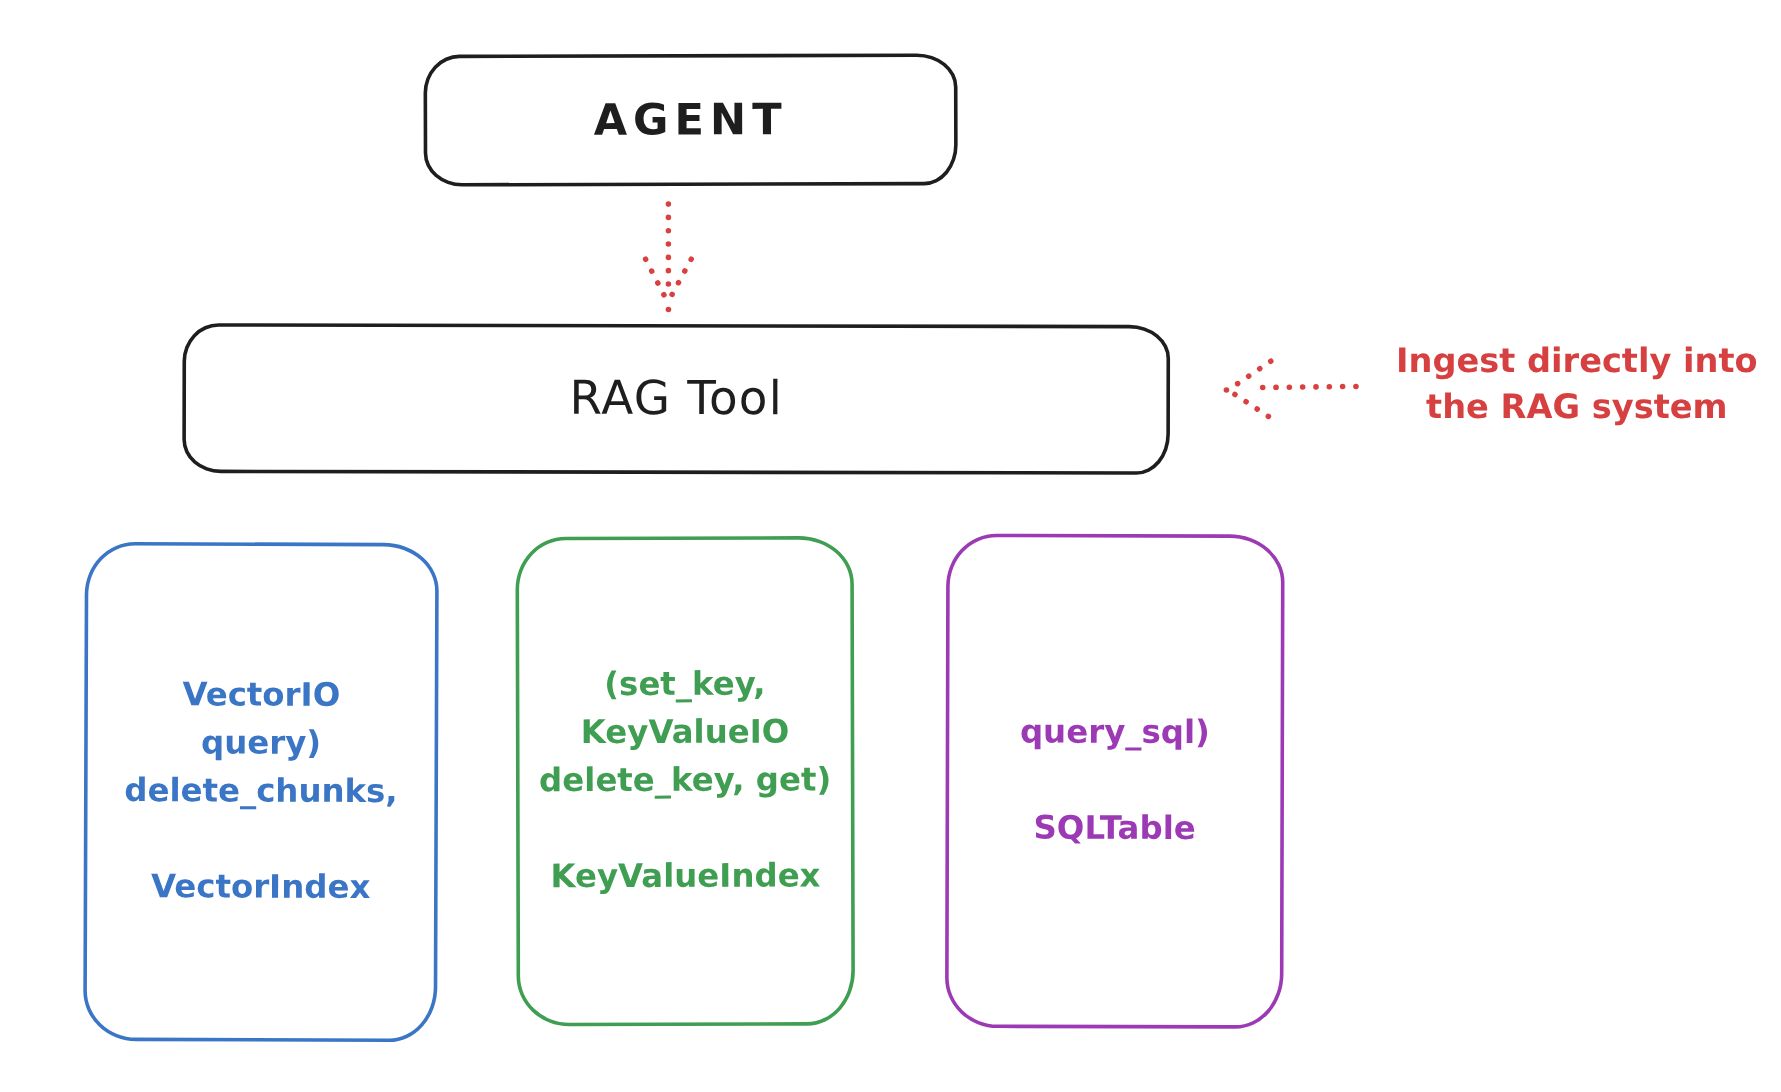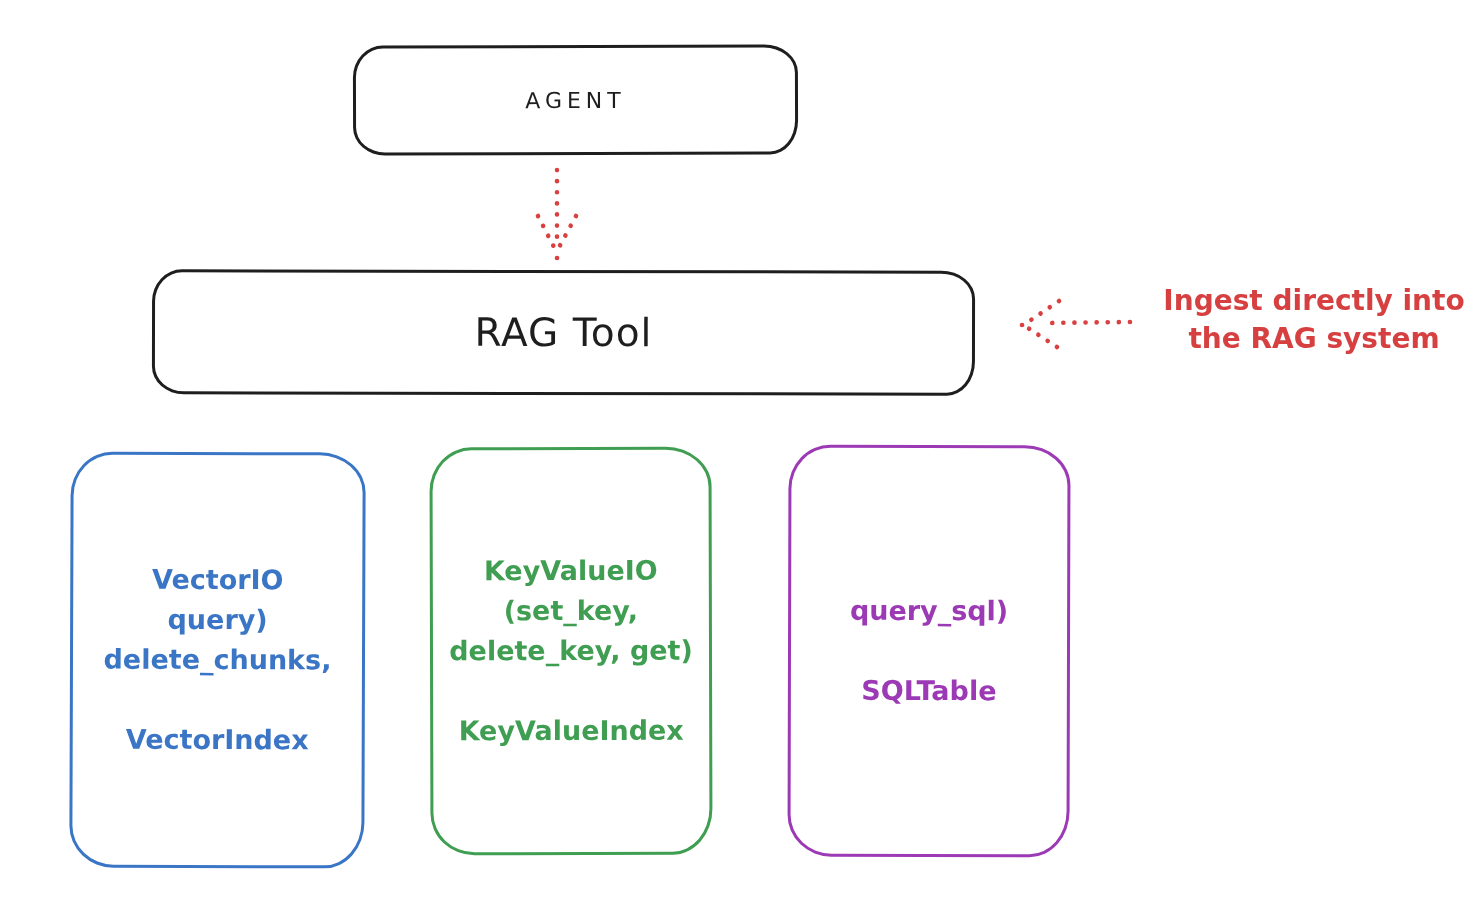--- a/index.html
+++ b/index.html
@@ -31,22 +31,22 @@
   .black-node {
     border: 3.2px solid #1e1e1e;
     color: #1e1e1e;
     border-radius: 30px 34px 28px 32px / 32px 28px 34px 28px;
   }
   .agent-box {
     left: 353px; top: 45px; width: 445px; height: 110px;
     transform: rotate(-0.15deg);
   }
   .agent-label {
-    font-size: 22px;
-    font-weight: 400;
+    font-size: 36px;
+    font-weight: 700;
     letter-spacing: 5px;
   }
   .rag-box {
     left: 152px; top: 270px; width: 823px; height: 125px;
     transform: rotate(0.1deg);
   }
   .rag-label {
     font-size: 39px;
     font-weight: 400;
     letter-spacing: 1px;
@@ -148,22 +148,22 @@
         <span>query)</span>
         <span>delete_chunks,</span>
       </div>
       <span class="index-name">VectorIndex</span>
     </div>
   </div>
 
   <div class="node backend backend-keyvalue">
     <div class="node-text">
       <div class="methods">
+        <span>(set_key,</span>
         <span>KeyValueIO</span>
-        <span>(set_key,</span>
         <span>delete_key, get)</span>
       </div>
       <span class="index-name">KeyValueIndex</span>
     </div>
   </div>
 
   <div class="node backend backend-relational">
     <div class="node-text">
       <div class="methods">
         <span>query_sql)</span>

